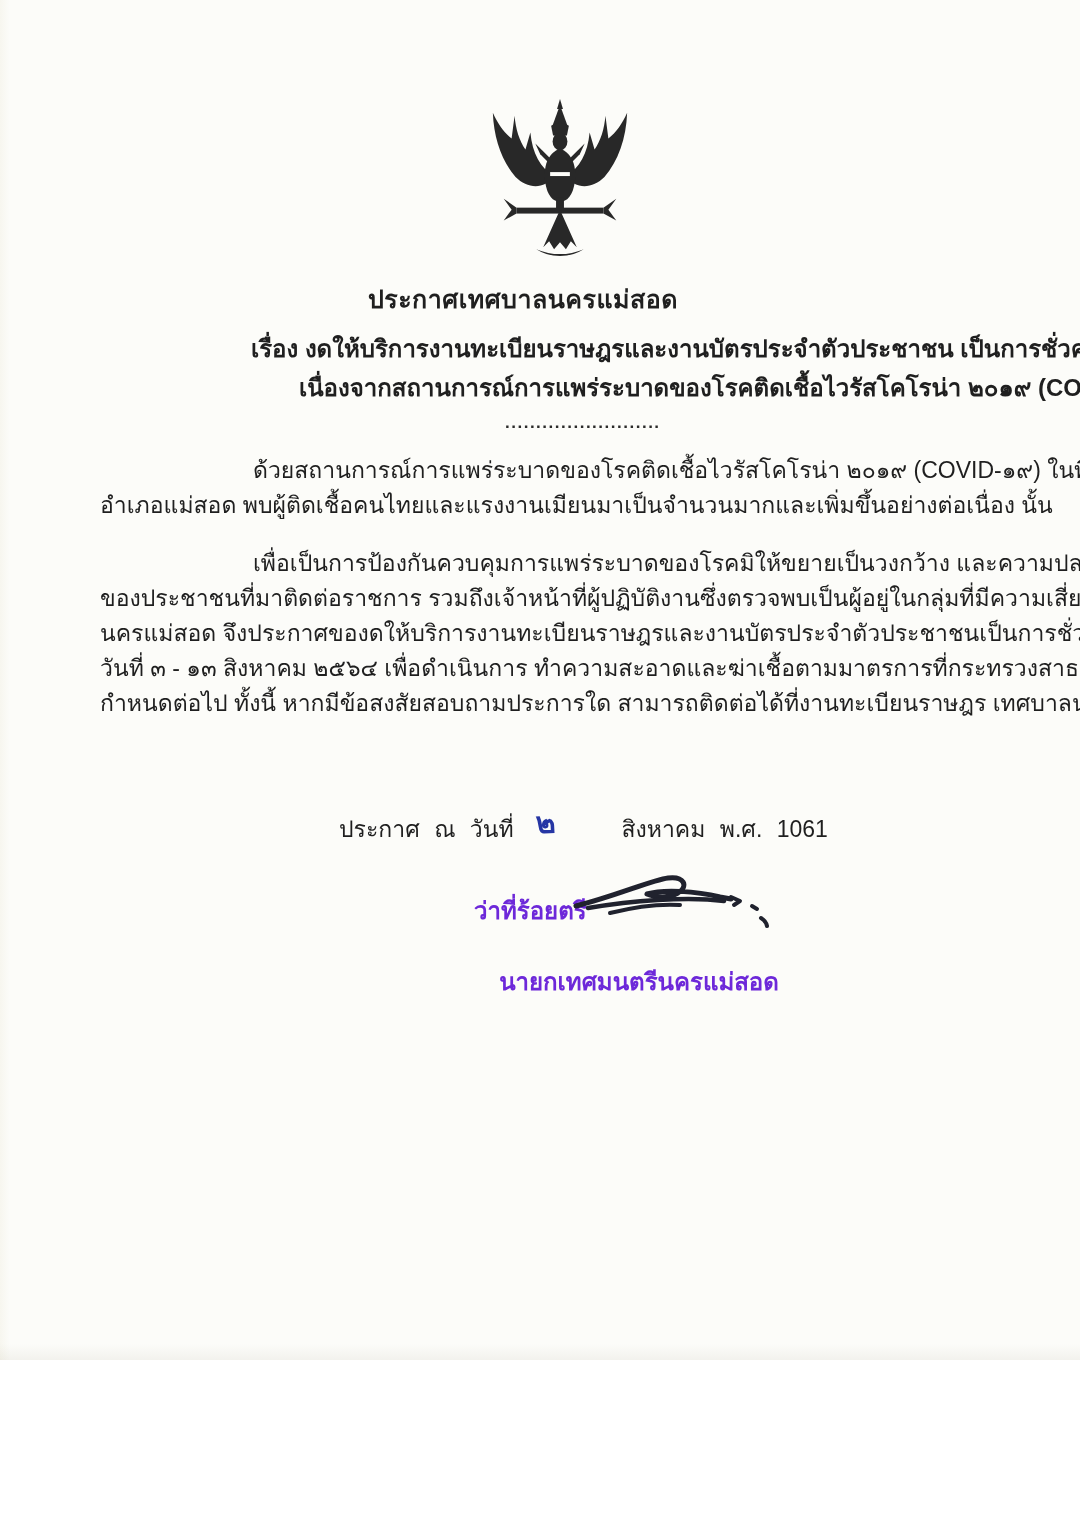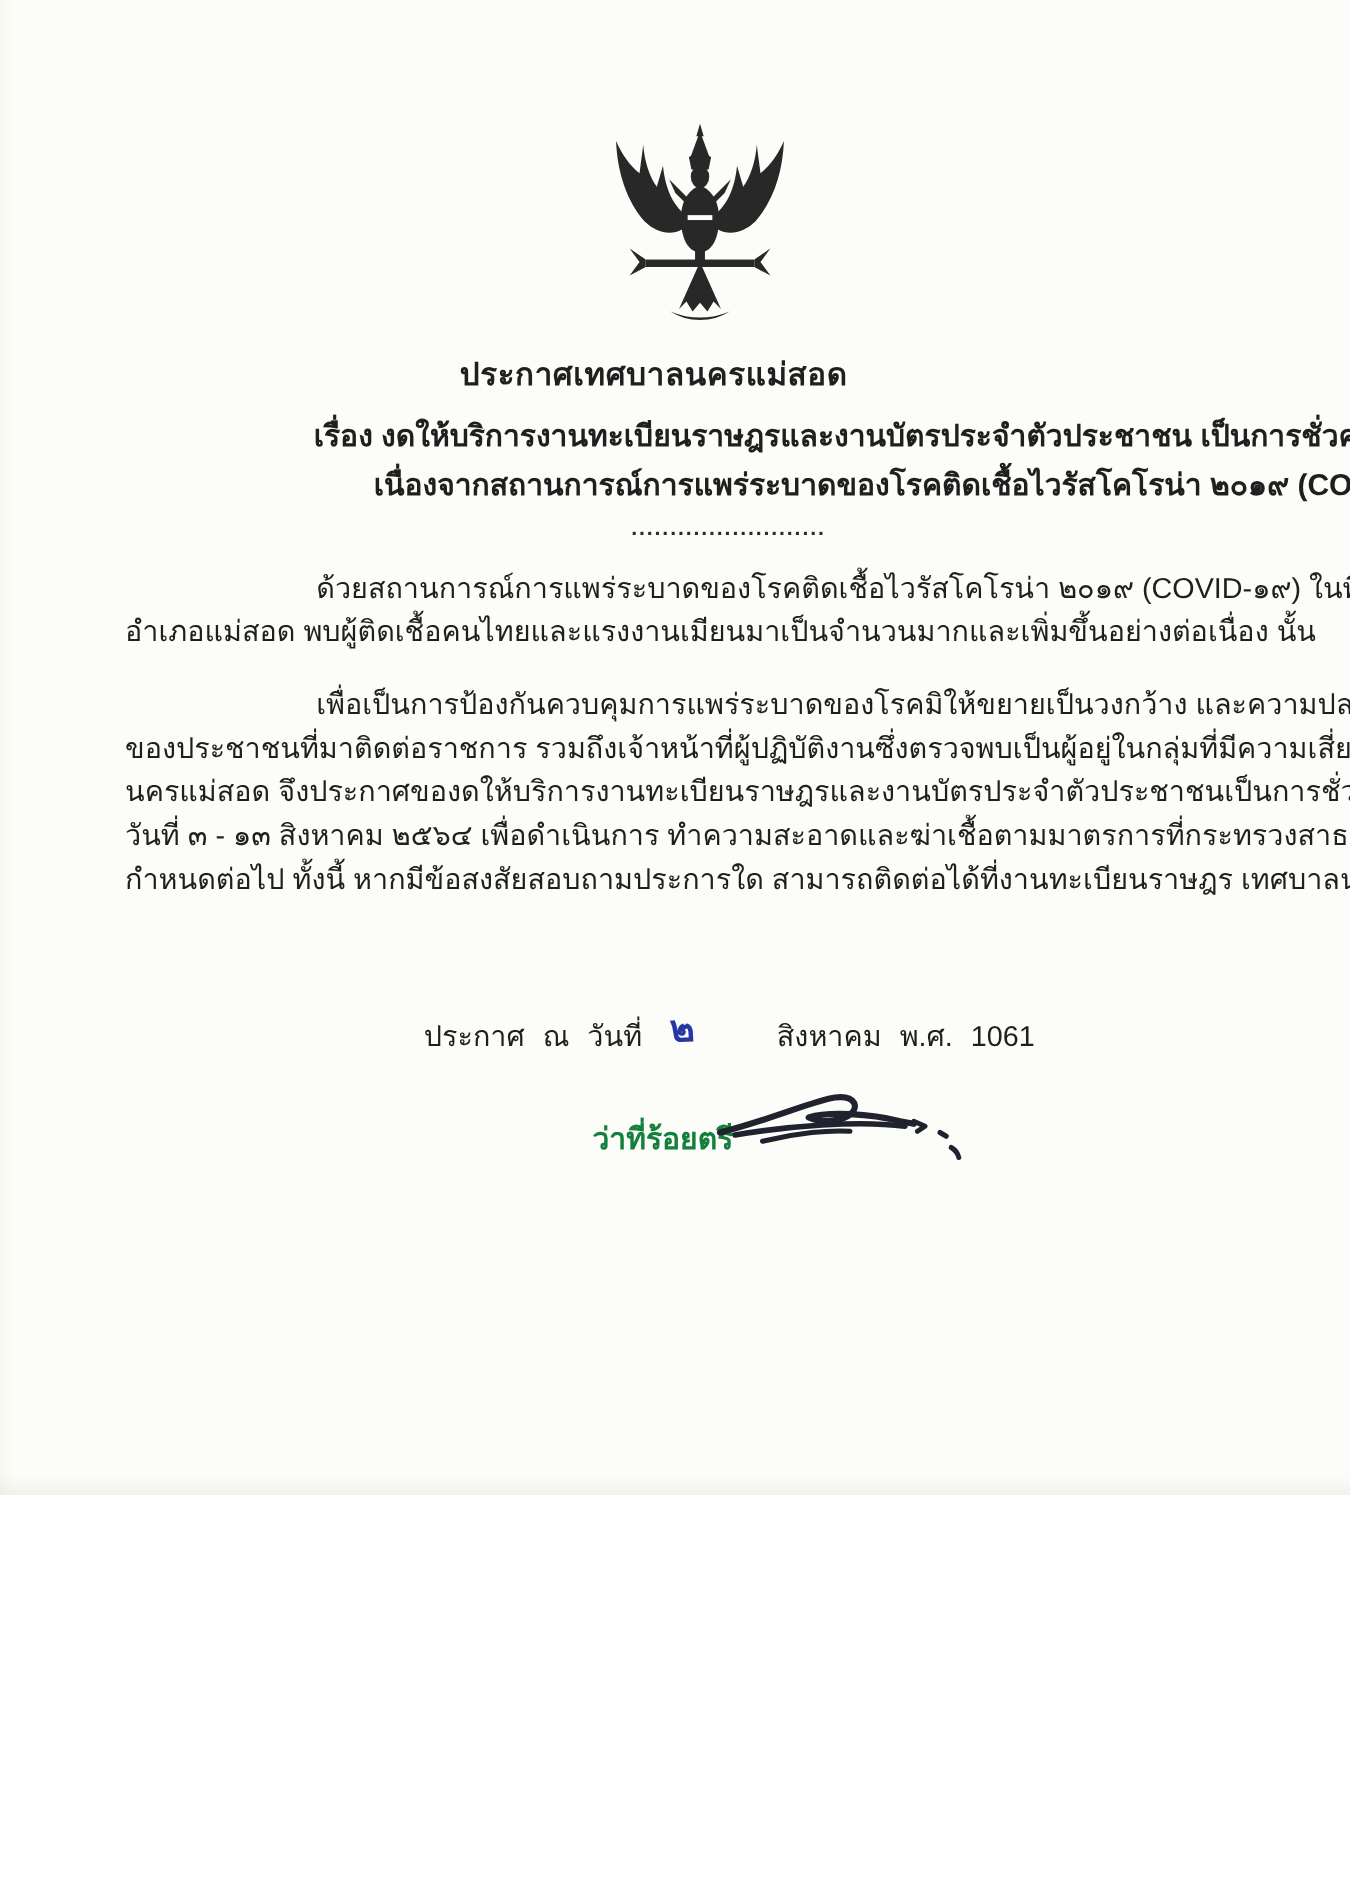--- a/index.html
+++ b/index.html
@@ -3,21 +3,21 @@
 <meta charset="utf-8">
 <style>
   html, body {
     margin: 0; padding: 0;
     width: 1080px; height: 1516px;
     overflow: hidden;
     background: #ffffff;
   }
   .page {
     position: relative;
-    width: 1080px; height: 1196px;
+    width: 1080px; height: 1360px;
     background: #fcfcf9;
     font-family: "Liberation Sans", "DejaVu Sans", sans-serif;
     color: #1f1f1f;
   }
   .paper-edge-bottom {
     position: absolute; left: 0; bottom: 0; width: 100%; height: 16px;
     background: linear-gradient(180deg, rgba(0,0,0,0), rgba(125,120,95,0.08));
   }
   .paper-edge-left {
     position: absolute; left: 0; top: 0; width: 10px; height: 100%;
@@ -51,21 +51,21 @@
   .date-line { top: 803px; left: 303px; font-size: 23px; white-space: nowrap; }
   .date-line .word-gap { letter-spacing: 0; word-spacing: 8px; margin-left: 36px; }
   .handwritten-day {
     display: inline-block;
     color: #2636a4;
     font-size: 30px; font-weight: 700;
     margin: 0 30px 0 22px;
     transform: rotate(-3deg) translateY(-4px);
   }
 
-  .blue-ink { color: #15803d; }
+  .blue-ink { color: #6d28d9; }
   .signer-rank { top: 891px; left: 474px; font-size: 24px; font-weight: 700; white-space: nowrap; }
   .signature-stroke { left: 568px; top: 866px; width: 215px; height: 66px; }
   .signer-name  { top: 927px; left: 478px; width: 322px; text-align: center; font-size: 24px; font-weight: 700; white-space: nowrap; }
   .signer-title { top: 962px; left: 478px; width: 322px; text-align: center; font-size: 24px; font-weight: 700; white-space: nowrap; }
 </style>
 </head>
 <body>
 
 <div class="page">
 
@@ -133,16 +133,17 @@
         <path d="M8,40 C48,30 84,14 100,12 C116,10 121,20 110,27 C101,32 88,32 79,28 C95,23 128,25 152,31 L163,33" stroke-width="5"></path>
         <path d="M20,42 C62,35 118,30 156,35" stroke-width="4.5"></path>
         <path d="M42,47 C70,40 96,38 112,39" stroke-width="4"></path>
         <path d="M163,31 l9,4 l-6,4" stroke-width="4"></path>
         <path d="M184,40 l5,3" stroke-width="4"></path>
         <path d="M193,52 q5,3 6,8" stroke-width="4"></path>
       </g>
     </svg>
   </div>
 
+  <div class="abs signer-title blue-ink">นายกเทศมนตรีนครแม่สอด</div>
 
   <div class="paper-edge-left"></div>
   <div class="paper-edge-bottom"></div>
 </div>
 
 </body></html>

